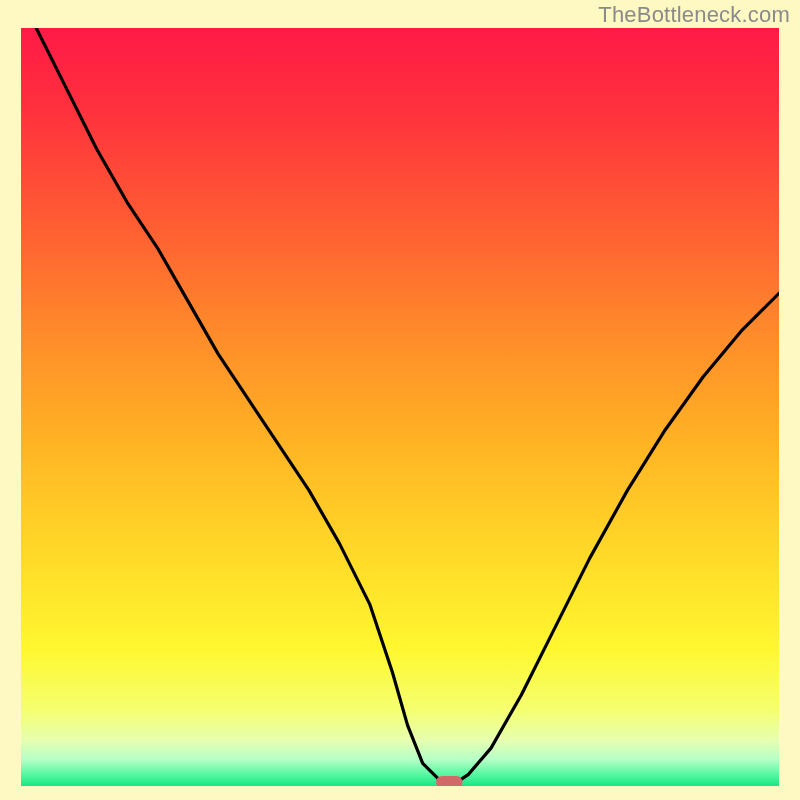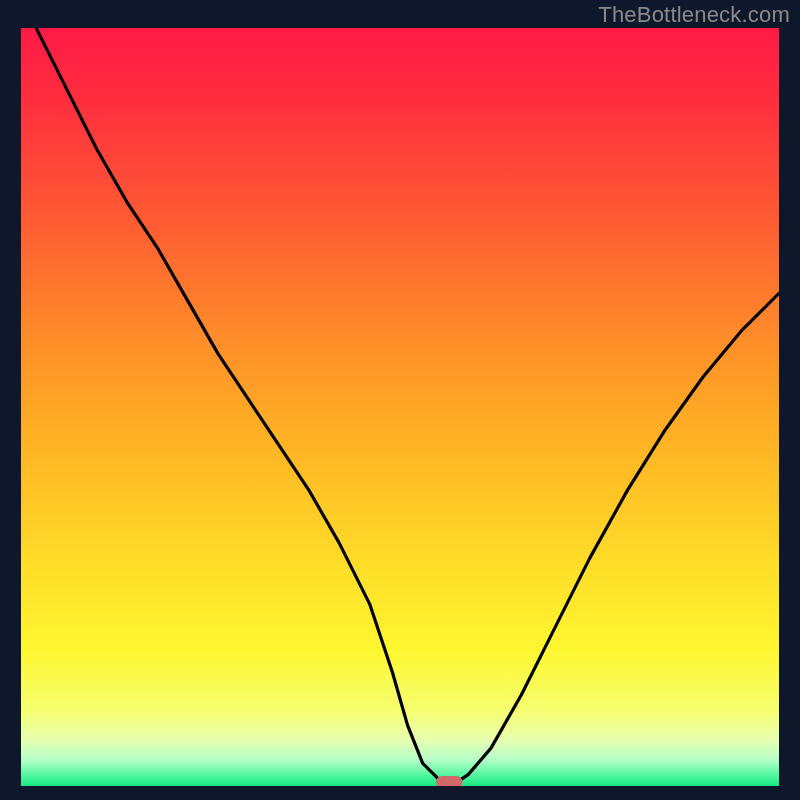--- a/index.html
+++ b/index.html
@@ -7,21 +7,21 @@
     padding: 0;
     width: 800px;
     height: 800px;
     background: #000;
     overflow: hidden;
   }
   .outer {
     position: relative;
     width: 800px;
     height: 800px;
-    background: #0f172a;
+    background: #fef9c3;
   }
   .watermark {
     position: absolute;
     top: 2px;
     right: 10px;
     font-family: Arial, Helvetica, sans-serif;
     font-size: 22px;
     color: #8a8a8a;
     font-weight: 500;
     letter-spacing: 0.2px;

